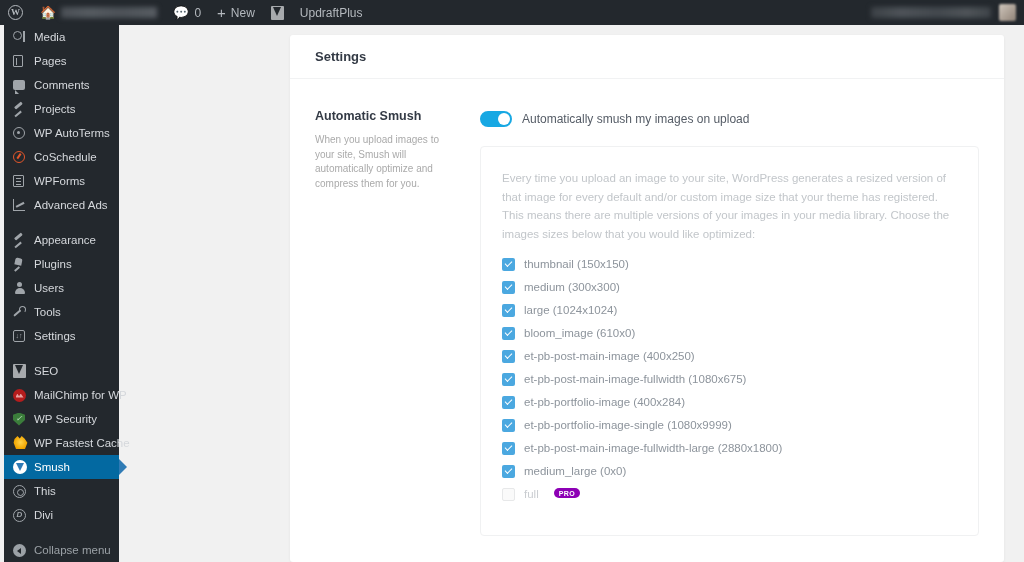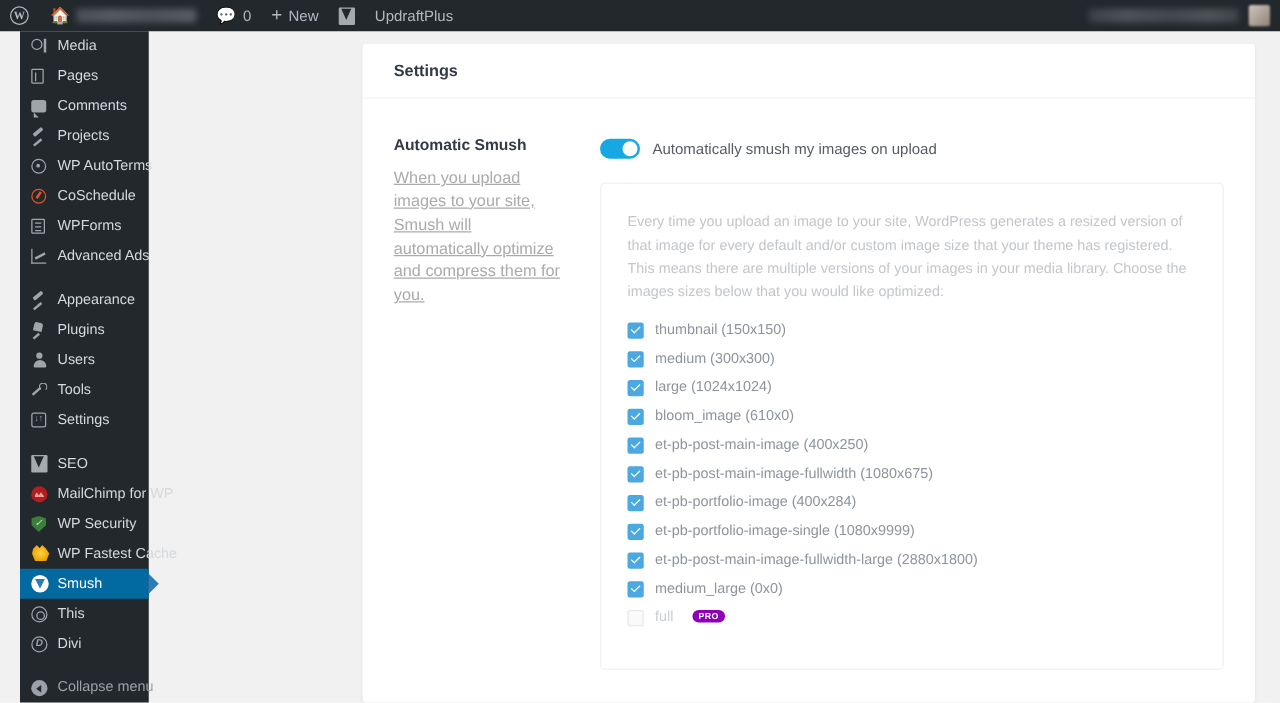--- a/index.html
+++ b/index.html
@@ -65,22 +65,22 @@
     border-top: 9px solid #23282d;
   }
   .wpfc-glyph {
     display: inline-block; width: 15px; height: 14px;
     background: radial-gradient(circle at 50% 45%, #ffd24a 0%, #f0a500 60%, #c47f00 100%);
     clip-path: polygon(10% 22%,30% 0%,45% 18%,58% 0%,78% 20%,96% 48%,80% 92%,20% 92%,4% 48%);
   }
 
   
   #adminmenu {
-    position: absolute; top: 25px; left: 16px;
-    width: 103px; height: 537px;
+    position: absolute; top: 25px; left: 4px;
+    width: 115px; height: 537px;
     background: #23282d;
     z-index: 20;
   }
   .menu-item {
     position: relative;
     display: flex; align-items: center;
     height: 24px; padding-left: 9px;
     font-size: 11.5px; color: #d5d8dc;
     white-space: nowrap;
   }
@@ -171,21 +171,21 @@
   .panel-head-title {
     font-size: 13px; font-weight: 700; color: #333a45;
   }
   .panel-body { display: flex; padding: 30px 25px 0 25px; }
   .col-left { width: 160px; flex: 0 0 160px; padding-right: 20px; }
   .col-left h3 {
     font-size: 12.5px; font-weight: 700; color: #333a45;
     margin-bottom: 10px;
   }
   .col-left p {
-    font-size: 13px; line-height: 1.45; color: #aaaaaa; text-decoration: underline;
+    font-size: 10px; line-height: 1.45; color: #aaaaaa;
   }
   .col-right { flex: 1; padding-left: 5px; }
 
   .toggle-row { display: flex; align-items: center; gap: 10px; margin-top: 2px; }
   .toggle {
     width: 32px; height: 16px; border-radius: 8px;
     background: #17a8e3; position: relative; flex: 0 0 32px;
     cursor: pointer;
   }
   .toggle .knob {

